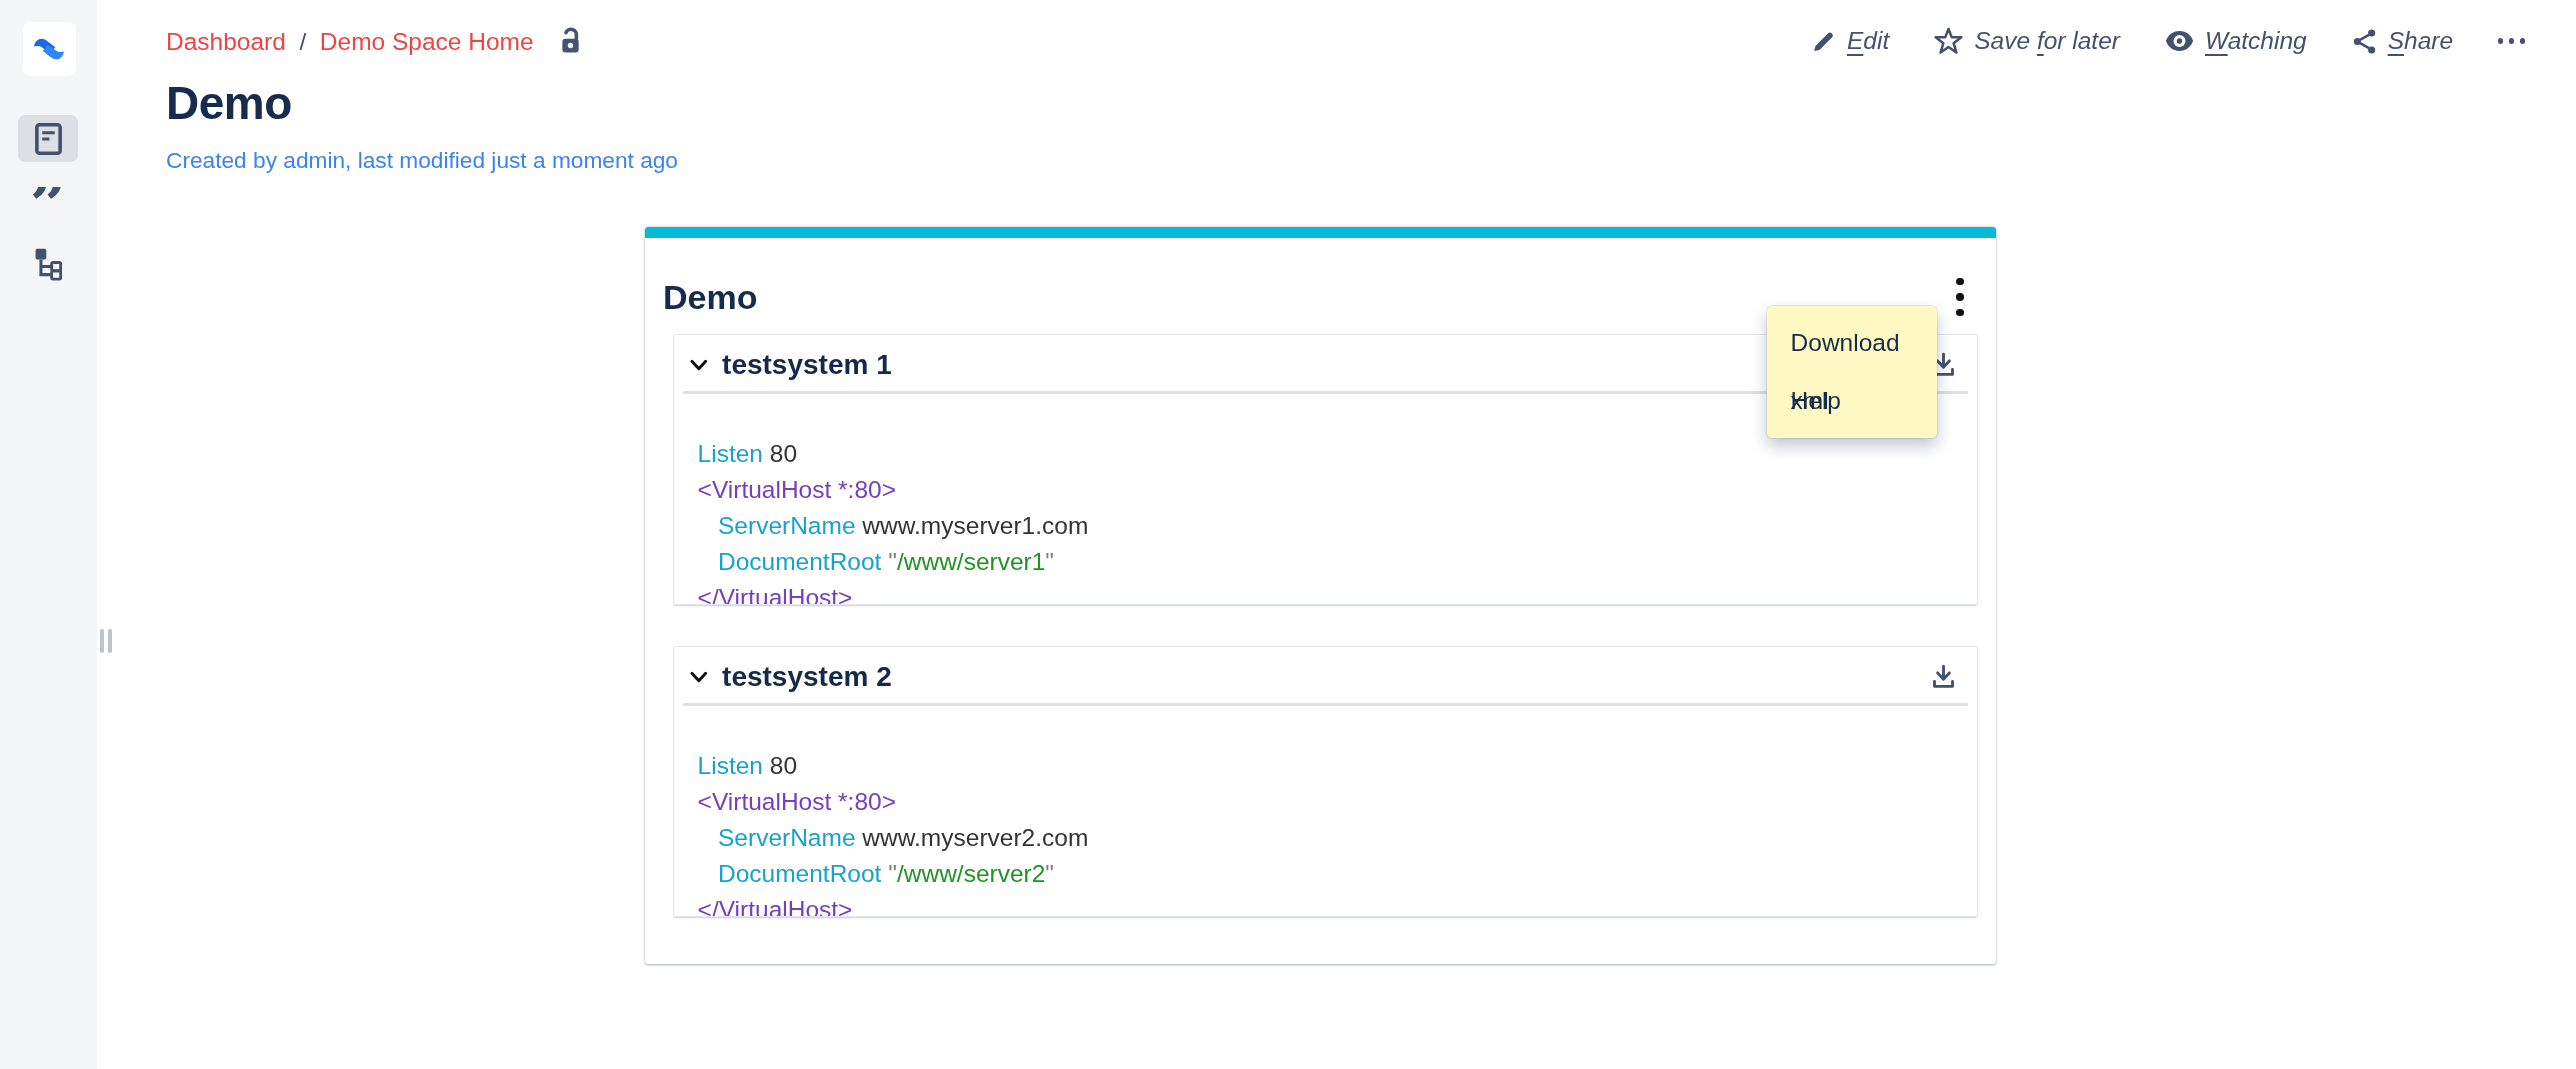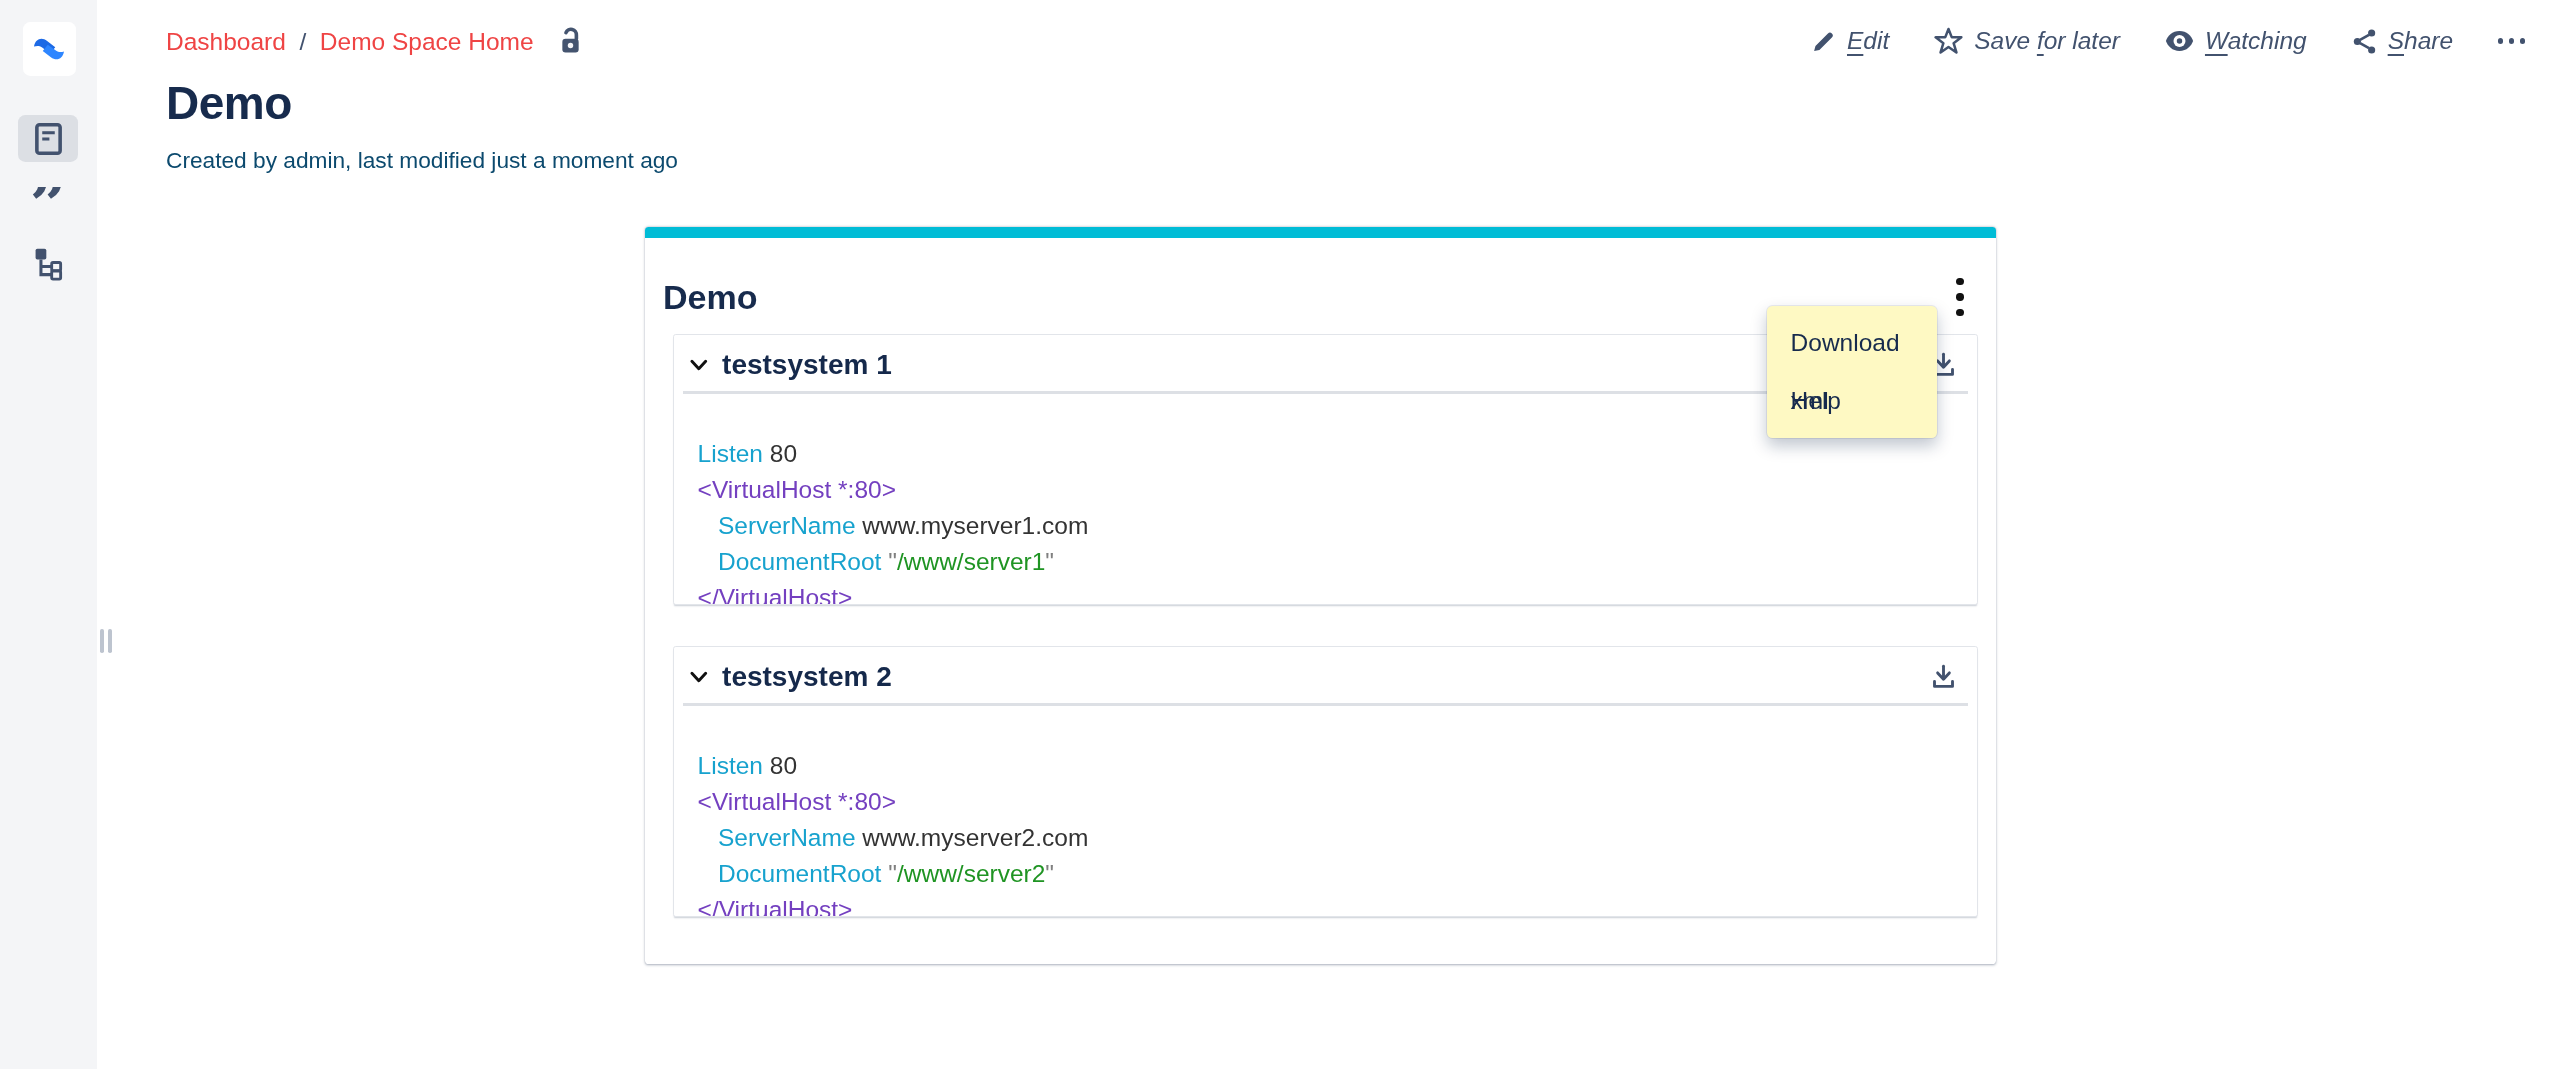--- a/index.html
+++ b/index.html
@@ -59,21 +59,21 @@
   .action .u { text-decoration: underline; text-underline-offset: 4.5px; }
   .hdots { display: flex; gap: 5.4px; align-items: center; }
   .hdots i { width: 5.4px; height: 5.4px; border-radius: 50%; background: #42526E; display: block; }
 
   .page-title {
     position: absolute; left: 166px; top: 76px;
     font-size: 46px; font-weight: 600; color: #172B4D; letter-spacing: -0.5px;
   }
   .byline {
     position: absolute; left: 166px; top: 147px;
-    font-size: 22.7px; color: #0c4a6e;
+    font-size: 22.7px; color: #3b82f6;
   }
 
   
   .card {
     position: absolute; left: 645px; top: 227px; width: 1351px; height: 737px;
     background: #fff; border-radius: 3.6px;
     box-shadow: 0 0.9px 2.7px rgba(9,30,66,.35), 0 0 0.9px rgba(9,30,66,.2);
   }
   .accent-bar { height: 11px; background: var(--accent, #00BCD6); border-radius: 3.6px 3.6px 0 0; }
   .card-header {

